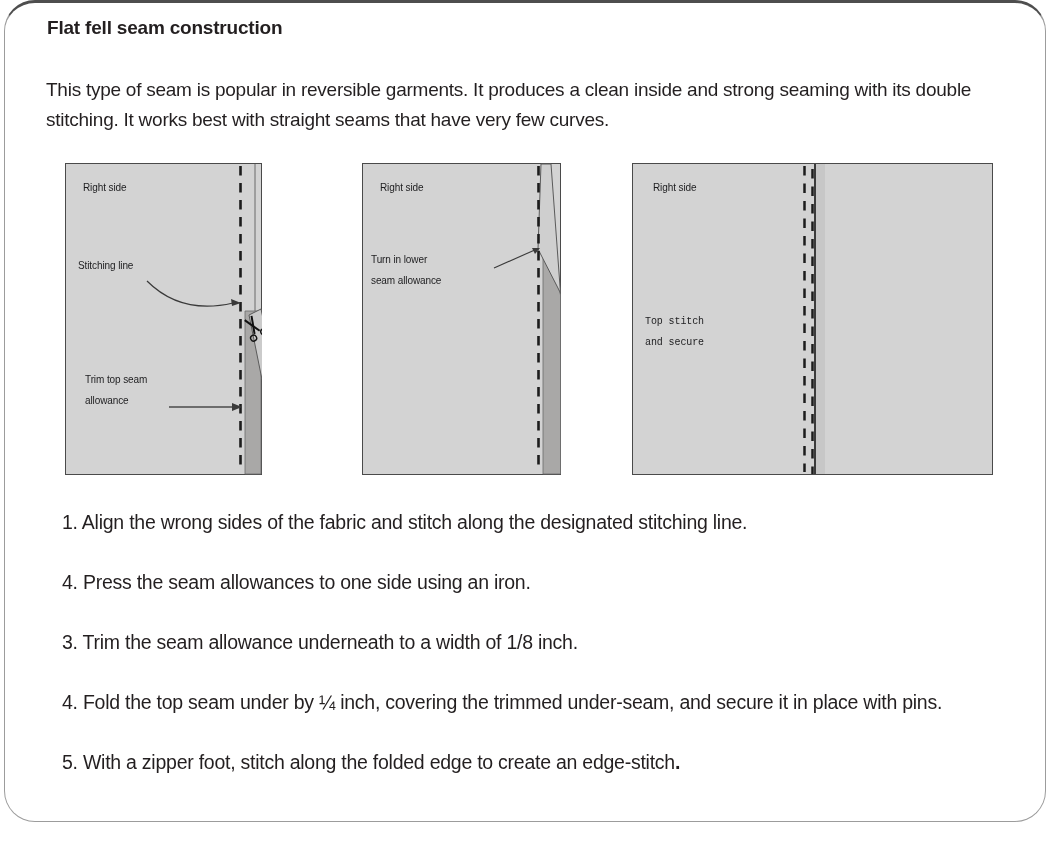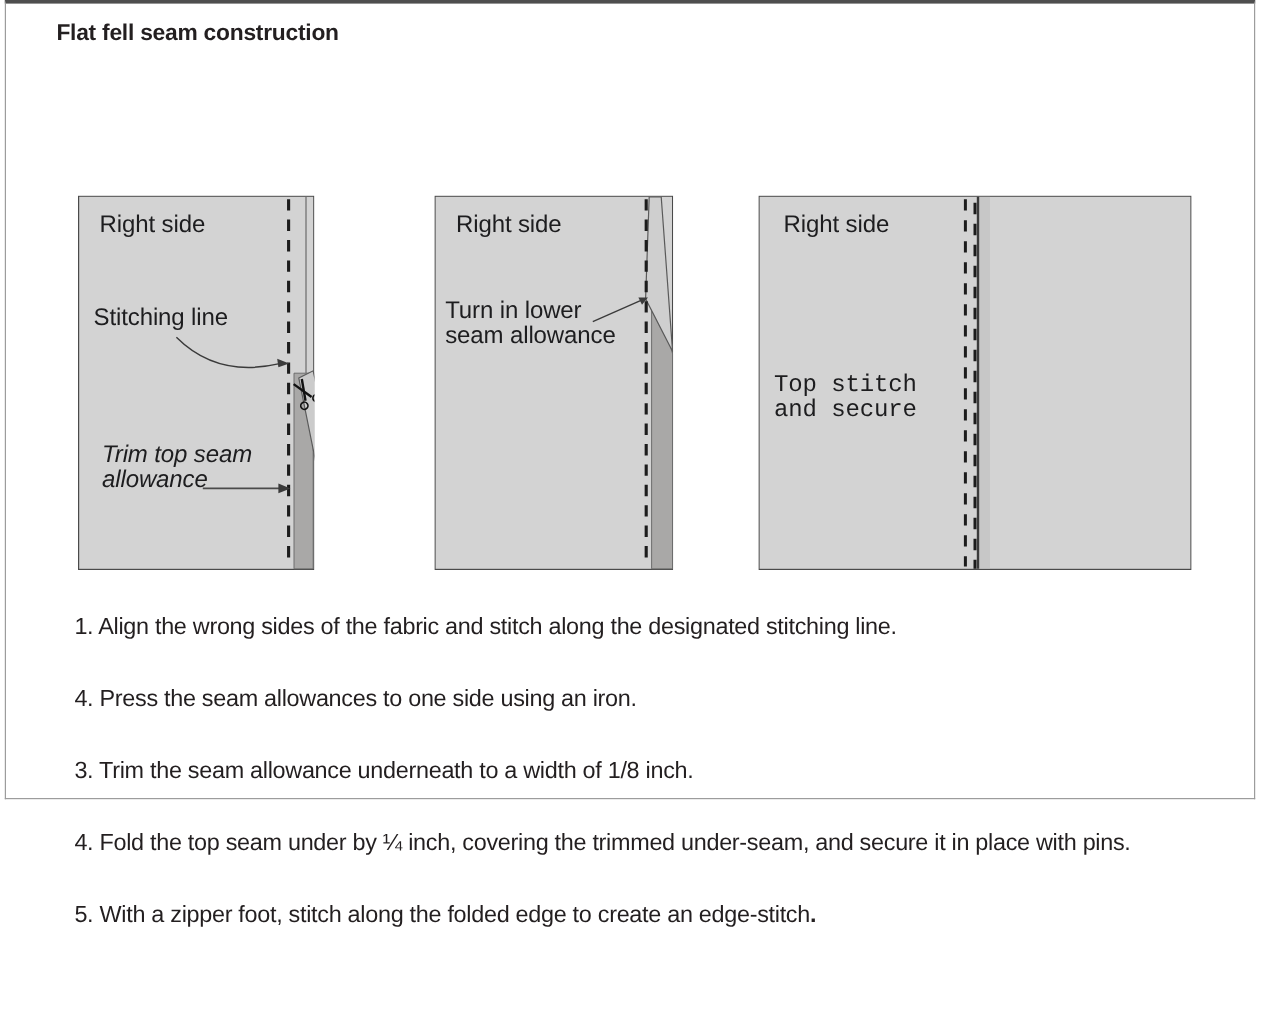--- a/index.html
+++ b/index.html
@@ -1,56 +1,57 @@
 <!DOCTYPE html>
 <html><head>
 <meta charset="utf-8">
 <style>
   html,body{margin:0;padding:0;background:#ffffff;}
   body{
     width:1051px;height:859px;position:relative;overflow:hidden;
     font-family:"Liberation Sans",sans-serif;color:#231f20;
   }
   .frame{
-    position:absolute;left:4px;top:0;width:1042px;height:666px;
+    position:absolute;left:4px;top:0;width:1042px;height:822px;
     box-sizing:border-box;background:#fff;
     border-top:3px solid #4e4e4e;
-    border-left:1px solid #9c9c9c;border-right:1px solid #9c9c9c;border-bottom:1px solid #9c9c9c;
+    border-left:1px solid #9c9c9c;border-right:1px solid #9c9c9c;border-bottom:1px solid #9c9c9c;border-radius:31px;
   }
   .title{
     position:absolute;left:42px;top:14px;font-size:19px;font-weight:bold;
     letter-spacing:-0.2px;white-space:nowrap;
   }
   .intro{
     position:absolute;left:41px;top:72px;width:992px;
     font-size:19px;line-height:30px;letter-spacing:-0.25px;
   }
   .diagram{position:absolute;}
   .diagram svg{position:absolute;left:0;top:0;}
   .dlabel{
-    position:absolute;font-size:20px;line-height:21px;letter-spacing:-0.1px;
+    position:absolute;font-size:10px;line-height:21px;letter-spacing:-0.1px;
     color:#1d1d1f;white-space:nowrap;
   }
   .d1{left:60px;top:160px;width:197px;height:312px;}
   .d2{left:357px;top:160px;width:199px;height:312px;}
   .d3{left:627px;top:160px;width:361px;height:312px;}
   .steps{
     position:absolute;left:57px;top:504px;width:988px;
     font-size:19.5px;line-height:30px;letter-spacing:-0.25px;
   }
   .steps p{margin:0 0 30px 0;}
   .steps b{font-weight:bold;}
 </style>
 </head>
 <body>
 
 <div class="frame">
 
   <div class="title">Flat fell seam construction</div>
 
+  <div class="intro">This type of seam is popular in reversible garments.  It produces a clean inside and strong seaming with its double stitching.  It works best with straight seams that have very few curves.</div>
 
   <div class="diagram d1">
     <svg width="197" height="312" viewBox="0 0 197 312">
       <rect x="0.5" y="0.5" width="196" height="311" fill="#d3d3d3" stroke="#4a4a4a" stroke-width="1"></rect>
       <polygon points="180,148 196,148 196,311 180,311" fill="#a9a8a7" stroke="#6b6b6b" stroke-width="0.8"></polygon>
       <line x1="190" y1="1" x2="190" y2="148" stroke="#6b6b6b" stroke-width="1"></line>
       <polygon points="184,152 196,146 226,288 213,296" fill="#cbcbcb" stroke="#5a5a5a" stroke-width="1"></polygon>
       <line x1="175.5" y1="3" x2="175.5" y2="309" stroke="#1c1c1c" stroke-width="2.6" stroke-dasharray="9.5,7.5"></line>
       <path d="M82,118 C108,144 138,147 168,140" fill="none" stroke="#3a3a3a" stroke-width="1.2"></path>
       <polygon points="176,140 166,136 167,143" fill="#3a3a3a"></polygon>
@@ -58,21 +59,21 @@
       <polygon points="177,244 167,240 167,248" fill="#3a3a3a"></polygon>
       <g transform="translate(190,166) rotate(58)" stroke="#111" stroke-width="2" fill="none">
         <line x1="-13" y1="-4" x2="4" y2="3"></line>
         <line x1="-13" y1="4" x2="4" y2="-3"></line>
         <circle cx="7" cy="6" r="3" stroke-width="1.4"></circle>
         <circle cx="7" cy="-6" r="3" stroke-width="1.4"></circle>
       </g>
     </svg>
     <span class="dlabel" style="left:18px;top:14px;">Right side</span>
     <span class="dlabel" style="left:13px;top:92px;">Stitching line</span>
-    <span class="dlabel" style="left:20px;top:206px;font-style:italic;"><span>Trim top seam</span><br>
+    <span class="dlabel" style="left:20px;top:206px;"><span>Trim top seam</span><br>
       <span>allowance</span></span>
   </div>
 
   <div class="diagram d2">
     <svg width="199" height="312" viewBox="0 0 199 312">
       <rect x="0.5" y="0.5" width="198" height="311" fill="#d3d3d3" stroke="#4a4a4a" stroke-width="1"></rect>
       <polygon points="181,64 198.5,132 198.5,311 181,311" fill="#a9a8a7" stroke="#6b6b6b" stroke-width="0.8"></polygon>
       <polygon points="179,1 189,1 198.5,130 176,86" fill="#cfcfcf" stroke="#5a5a5a" stroke-width="1"></polygon>
       <line x1="176.5" y1="3" x2="176.5" y2="309" stroke="#1c1c1c" stroke-width="2.6" stroke-dasharray="9.5,7.5"></line>
       <line x1="132" y1="105" x2="175" y2="86" stroke="#3a3a3a" stroke-width="1.1"></line>

